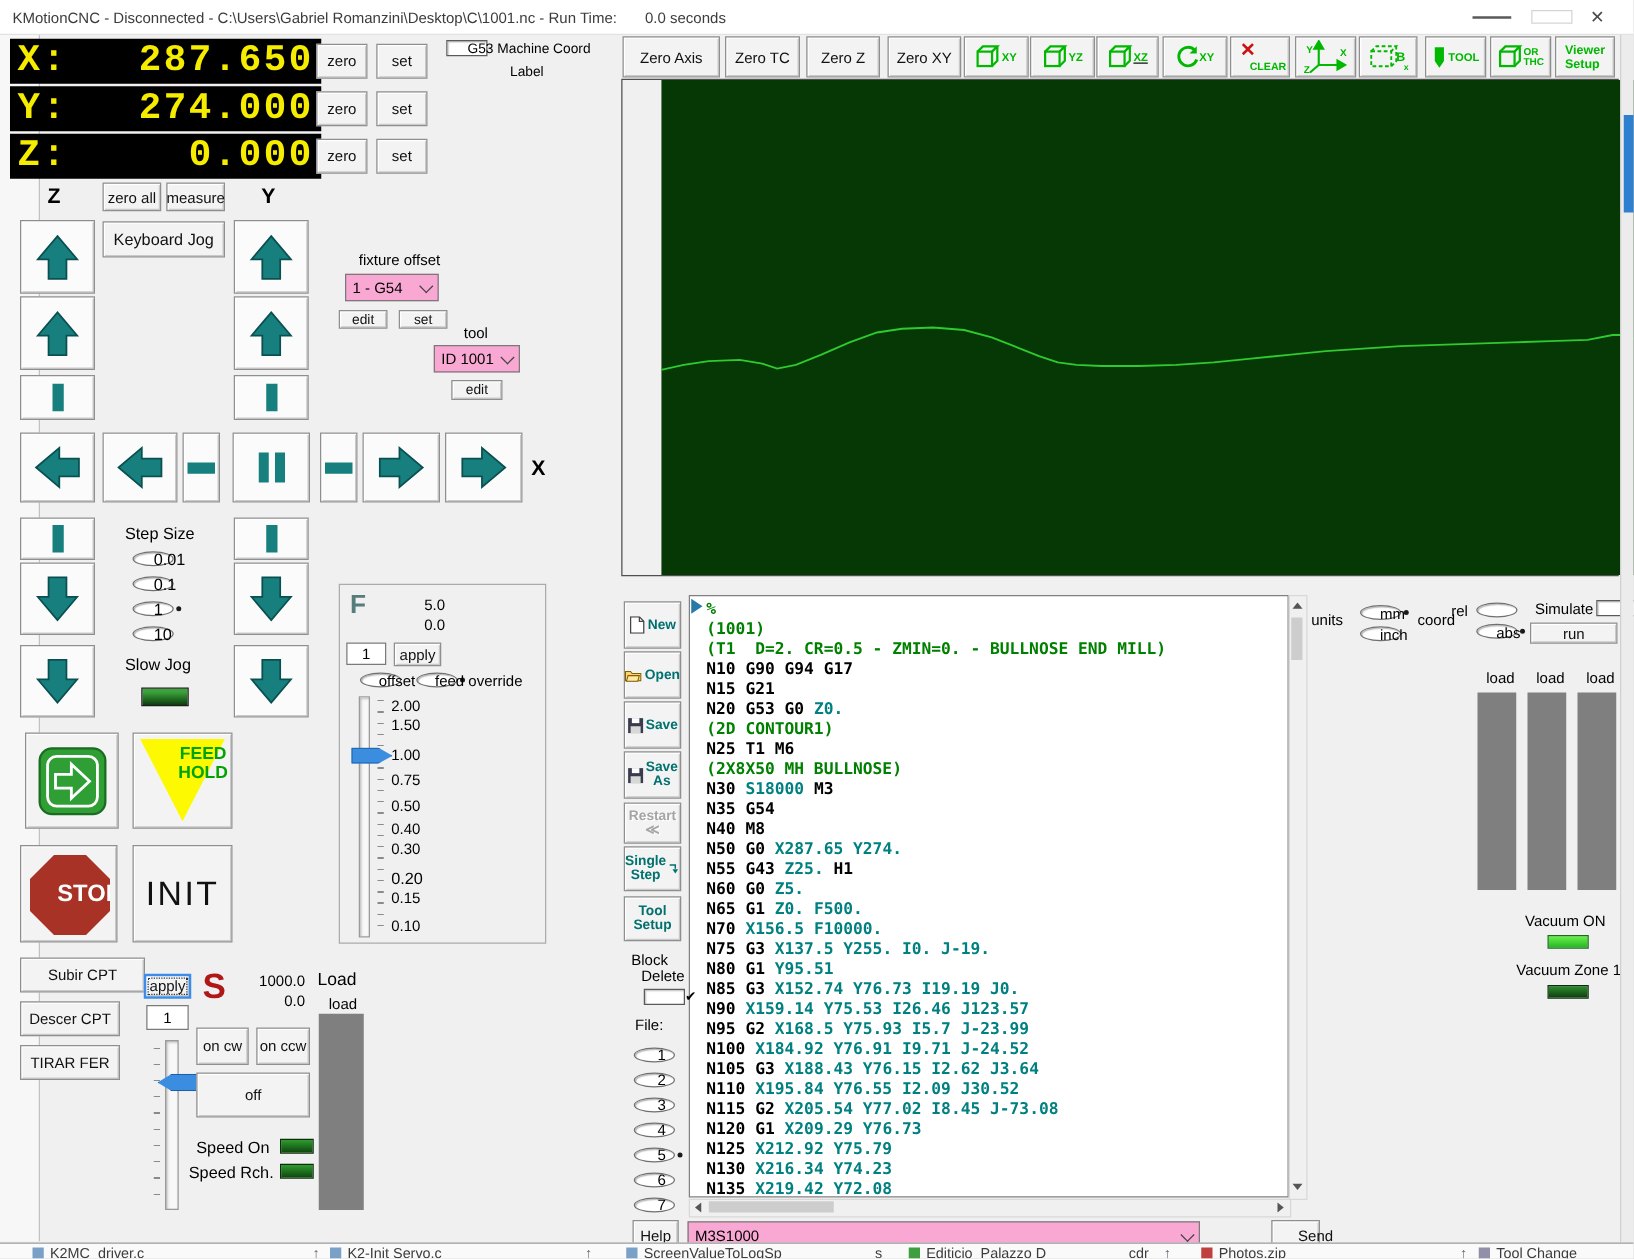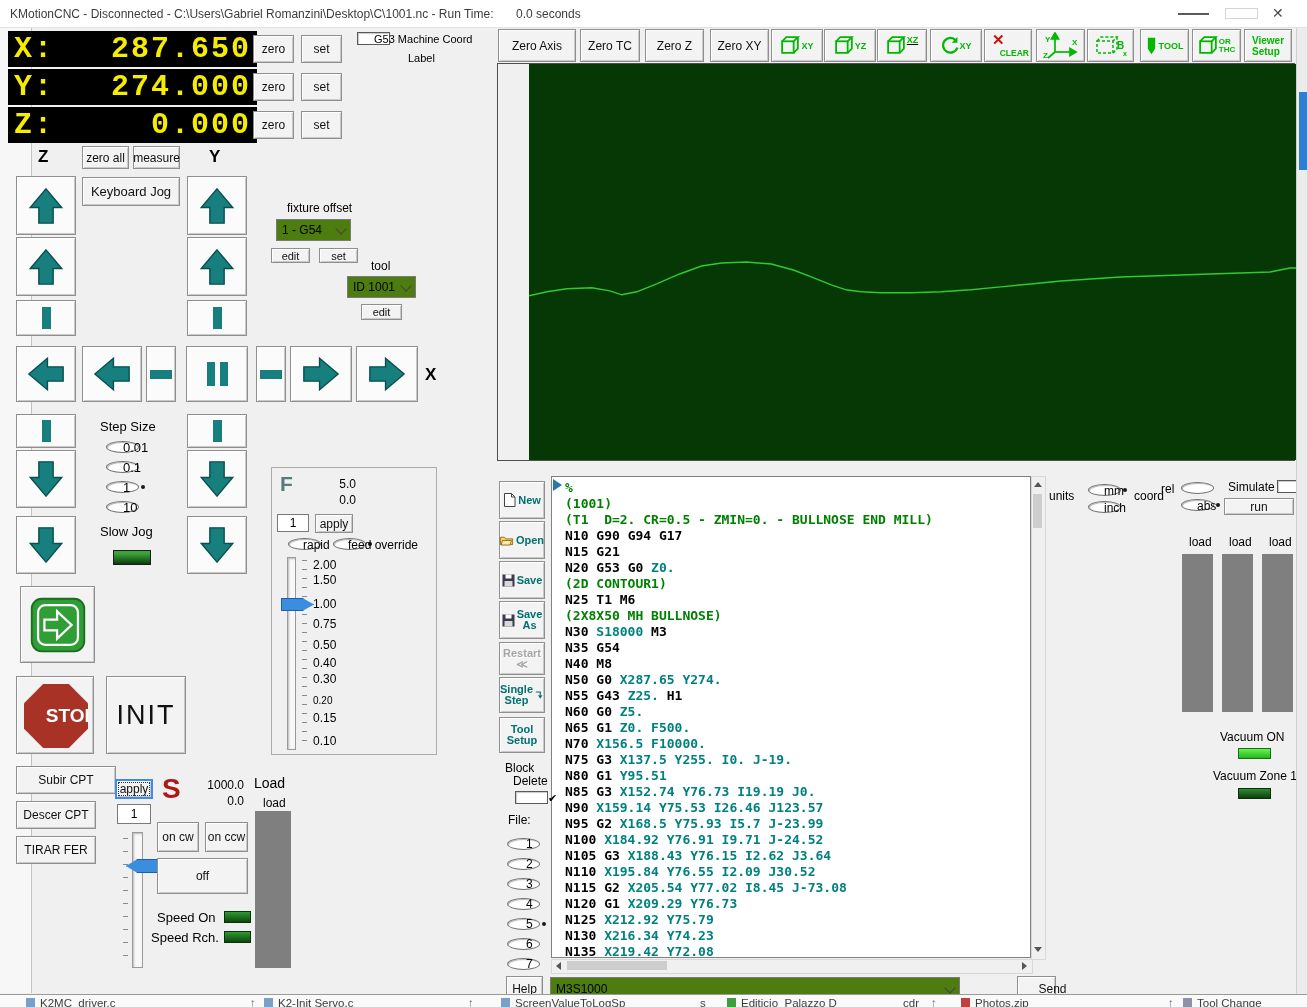--- a/index.html
+++ b/index.html
@@ -15,21 +15,21 @@
        font-family:"Liberation Mono","DejaVu Sans Mono",monospace;font-weight:bold;font-size:30px;
        display:flex;justify-content:space-between;align-items:center;padding:0 6px;letter-spacing:2px;}
   .radio{display:inline-block;width:12px;height:12px;border-radius:50%;background:#fff;border:1px solid #707070;
          box-shadow:inset 1px 1px 1px rgba(0,0,0,.28);box-sizing:border-box;vertical-align:middle;}
   .radio.sel::after{content:'';display:block;width:4px;height:4px;margin:3px;border-radius:50%;background:#1a1a1a;}
   .cb{display:inline-block;width:13px;height:13px;background:#fff;border:1px solid #5a5a5a;
       box-shadow:inset 1px 1px 1px rgba(0,0,0,.22);box-sizing:border-box;}
   .cb.checked::after{content:'\2714';display:block;font-size:11px;line-height:12px;margin-left:1px;color:#000;}
   .chev{display:inline-block;width:7px;height:7px;border-right:1.6px solid #444;border-bottom:1.6px solid #444;
         transform:rotate(45deg);margin-bottom:3px;}
-  .combo{position:absolute;box-sizing:border-box;background:#4d7c0f;border:1px solid #7a7a7a;
+  .combo{position:absolute;box-sizing:border-box;background:#f9a8d4;border:1px solid #7a7a7a;
          display:flex;align-items:center;justify-content:space-between;padding:0 5px;font-size:12px;}
   .code{font:bold 13px "DejaVu Sans Mono","Liberation Mono",monospace;line-height:16px;white-space:pre;}
   .c-com{color:#008000}.c-val{color:#008080}.c-code{color:#000}
   .sidebtn{position:absolute;left:499px;width:46px;box-sizing:border-box;background:#f3f3f3;border:1px solid #8f8f8f;
            box-shadow:inset 1px 1px 0 #fff,inset -1px -1px 0 #c9c9c9;display:flex;align-items:center;justify-content:center;
            gap:2px;font:bold 11px "Liberation Sans",sans-serif;color:#00716f;line-height:11px;text-align:center;}
   .tickcol{position:absolute;width:5px;background:repeating-linear-gradient(to bottom,#8a8a8a 0 1px,transparent 1px 9px);}
   .track{position:absolute;background:#f8f8f8;border:1px solid #9a9a9a;box-shadow:inset 1px 1px 2px rgba(0,0,0,.25);}
   .ledS{position:absolute;border:1px solid #0a300a;background:linear-gradient(to bottom,#2f9b2f,#0d470d);}
   .scroll{position:absolute;background:#f0f0f0;border:1px solid #d8d8d8;}
@@ -95,33 +95,37 @@
 
   <div class="abs" style="left:271px;top:467px;width:166px;height:288px;border:1px solid #ababab;background:#f0f0f0;"></div>
   <span class="lbl" style="left:280px;top:472px;font-size:21px;font-weight:bold;color:#567c7c;">F</span>
   <span class="lbl" style="left:320px;top:477px;width:36px;text-align:right;">5.0</span>
   <span class="lbl" style="left:320px;top:493px;width:36px;text-align:right;">0.0</span>
   <input readonly="" style="position: absolute; left: 277px; top: 514px; width: 30px; height: 16px; border: 1px solid rgb(122, 122, 122); text-align: center; font-size: 12px; padding: 0px; background: rgb(255, 255, 255);" value="1">
   <div class="btn" style="left:315px;top:514px;width:38px;height:19px;">
       <span>apply</span>
     </div>
   <span class="abs radio" style="left:288px;top:538px;"></span>
-  <span class="lbl" style="left:303px;top:538px;">rapid</span>
+  <span class="lbl" style="left:303px;top:538px;">offset</span>
   <span class="abs radio sel" style="left:333px;top:538px;"></span>
   <span class="lbl" style="left:348px;top:538px;">feed override</span>
   <div class="track" style="left:287px;top:557px;width:7px;height:191px;"></div>
   <div class="tickcol" style="left:302px;top:560px;height:186px;"></div>
   <div class="abs" style="left:281px;top:598px;width:21px;height:13px;background:#3b8de0;border:1px solid #1d5fa8;clip-path:polygon(0 0,65% 0,100% 50%,65% 100%,0 100%);"></div>
 
   <div class="btn" style="left:20px;top:586px;width:75px;height:77px;">
     <svg width="58" height="58" viewBox="0 0 64 64">
       <rect x="3" y="3" width="58" height="58" rx="11" fill="#2f9e35" stroke="#1b6b20" stroke-width="2"></rect>
       <rect x="10" y="10" width="44" height="44" rx="8" fill="none" stroke="#fff" stroke-width="2.5"></rect>
       <path d="M17 26h14v-9l16 15-16 15v-9H17z" fill="none" stroke="#fff" stroke-width="2.5"></path>
     </svg>
+  </div>
+  <div class="btn" style="left:106px;top:586px;width:80px;height:77px;">
+    <div class="abs" style="left:5px;top:4px;width:68px;height:66px;background:#fdf900;clip-path:polygon(0 0,100% 0,50% 100%);"></div>
+    <div class="abs" style="left:0;top:8px;width:80px;text-align:center;font:bold 14px 'Liberation Sans',sans-serif;color:#00a400;line-height:15px;white-space:pre-line;">FEED<br>HOLD</div>
   </div>
   <div class="btn" style="left:16px;top:676px;width:78px;height:78px;">
     <div class="abs" style="left:7px;top:7px;width:64px;height:64px;background:#a93226;clip-path:polygon(30% 0,70% 0,100% 30%,100% 70%,70% 100%,30% 100%,0 70%,0 30%);display:flex;align-items:center;justify-content:center;">
       <span style="color:#fff;font:bold 19px 'Liberation Sans',sans-serif;">STOP</span>
     </div>
   </div>
   <div class="btn" style="left:106px;top:676px;width:80px;height:78px;font:27px 'Liberation Sans',sans-serif;letter-spacing:2px;">
       <span>INIT</span>
     </div>
   <div class="btn" style="left:16px;top:766px;width:100px;height:28px;">
@@ -382,21 +386,21 @@
      <span class="lbl" style="left:123px;top:480px;font-size:13px;">1</span>
     <span class="abs radio" style="left:106px;top:501px;"></span>
      <span class="lbl" style="left:123px;top:500px;font-size:13px;">10</span>
     <span class="lbl" style="left:313px;top:558px;font-size:12px;">2.00</span>
     <span class="lbl" style="left:313px;top:573px;font-size:12px;">1.50</span>
     <span class="lbl" style="left:313px;top:597px;font-size:12px;">1.00</span>
     <span class="lbl" style="left:313px;top:617px;font-size:12px;">0.75</span>
     <span class="lbl" style="left:313px;top:638px;font-size:12px;">0.50</span>
     <span class="lbl" style="left:313px;top:656px;font-size:12px;">0.40</span>
     <span class="lbl" style="left:313px;top:672px;font-size:12px;">0.30</span>
-    <span class="lbl" style="left:313px;top:695px;font-size:10px;">0.20</span>
+    <span class="lbl" style="left:313px;top:695px;font-size:13px;">0.20</span>
     <span class="lbl" style="left:313px;top:711px;font-size:12px;">0.15</span>
     <span class="lbl" style="left:313px;top:734px;font-size:12px;">0.10</span>
     <div class="btn" style="left:771px;top:29px;width:52px;height:33px;">
       <span style="display:flex;align-items:center;">
         <svg width="21" height="21" viewBox="0 0 20 20">
           <g fill="none" stroke="#00b800" stroke-width="1.7">
             <rect x="2" y="6" width="11" height="11"></rect>
             <path d="M2 6l4-4h11l-4 4M13 17l4-4V2"></path>
           </g>
         </svg>
@@ -408,21 +412,21 @@
         <svg width="21" height="21" viewBox="0 0 20 20">
           <g fill="none" stroke="#00b800" stroke-width="1.7">
             <rect x="2" y="6" width="11" height="11"></rect>
             <path d="M2 6l4-4h11l-4 4M13 17l4-4V2"></path>
           </g>
         </svg>
         <b style="color:#00b800;font-size:9px;">YZ</b>
       </span>
     </div>
     <div class="btn" style="left:877px;top:29px;width:50px;height:33px;">
-      <span style="display:flex;text-decoration:underline;">
+      <span style="display:flex;align-items:center;text-decoration:underline;">
         <svg width="21" height="21" viewBox="0 0 20 20">
           <g fill="none" stroke="#00b800" stroke-width="1.7">
             <rect x="2" y="6" width="11" height="11"></rect>
             <path d="M2 6l4-4h11l-4 4M13 17l4-4V2"></path>
           </g>
         </svg>
         <b style="color:#00b800;font-size:9px;">XZ</b>
       </span>
     </div>
     <div class="btn" style="left:930px;top:29px;width:52px;height:33px;">

